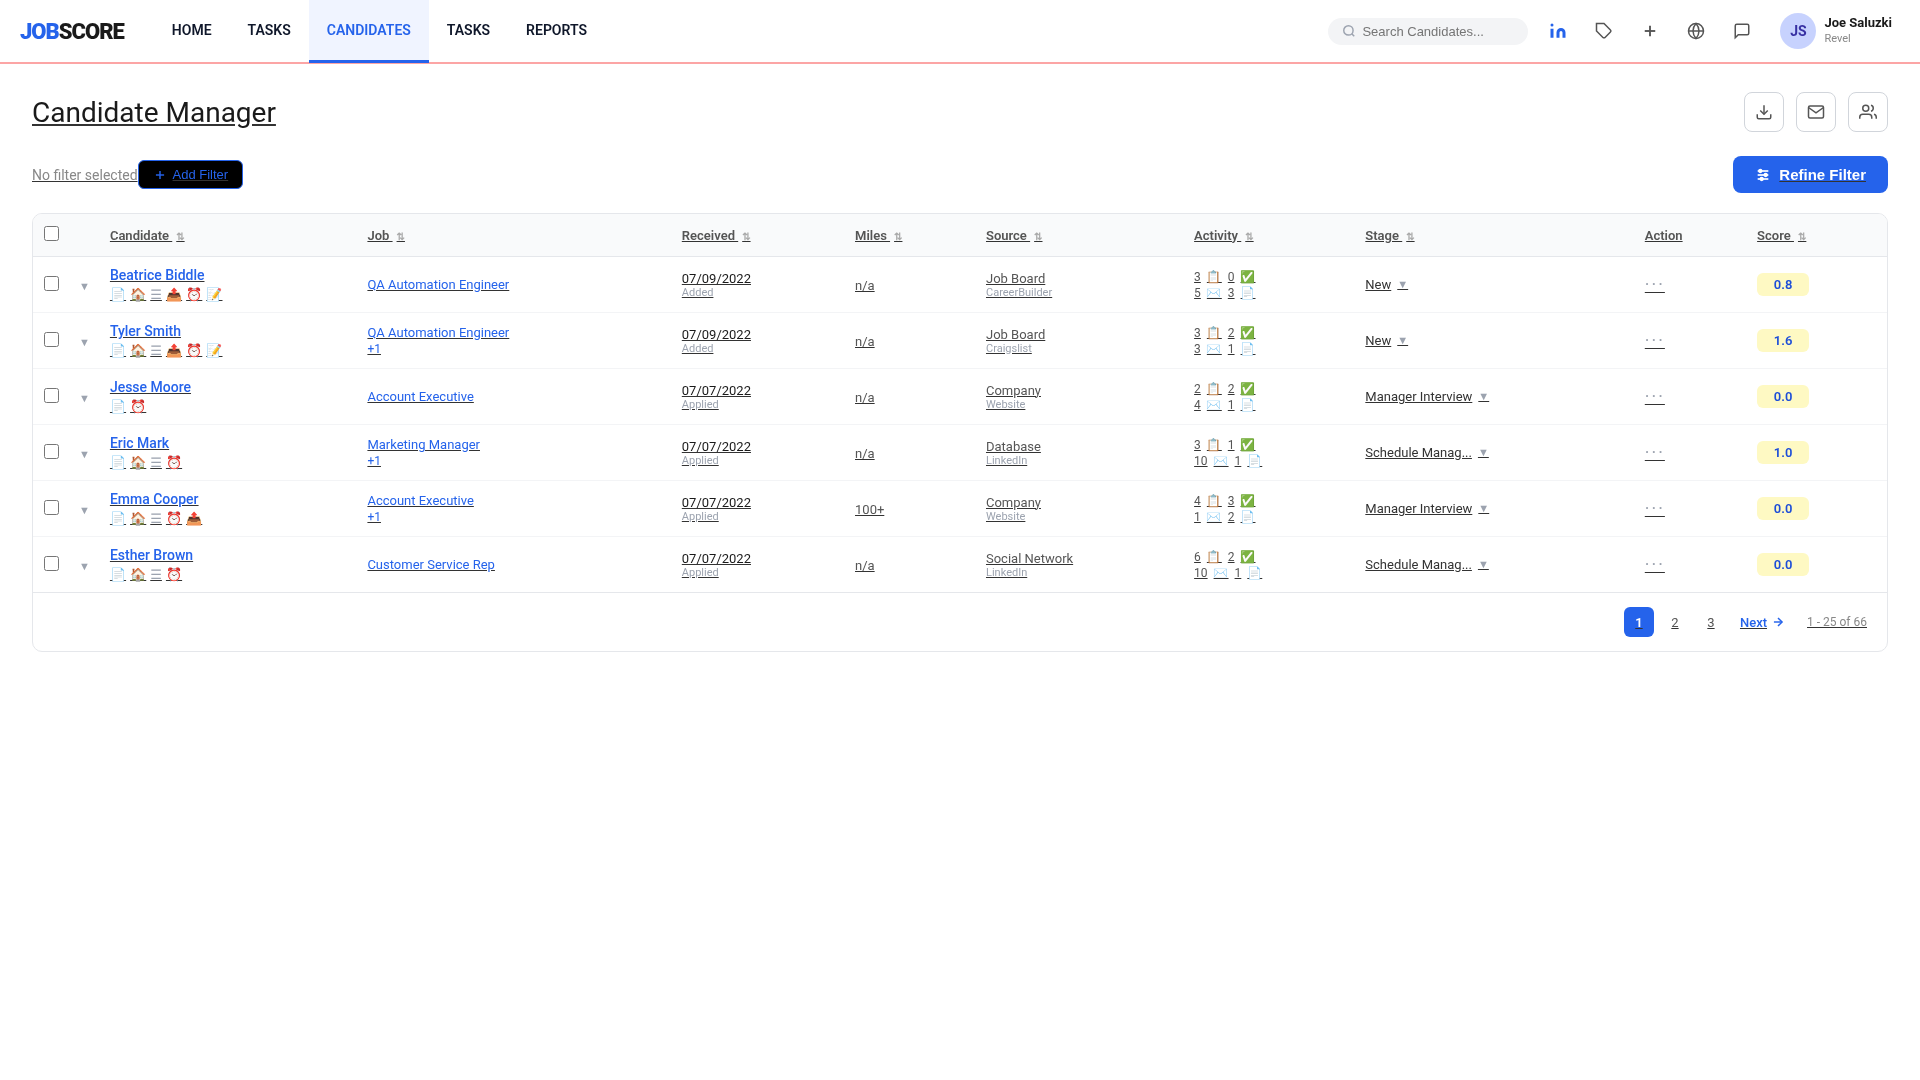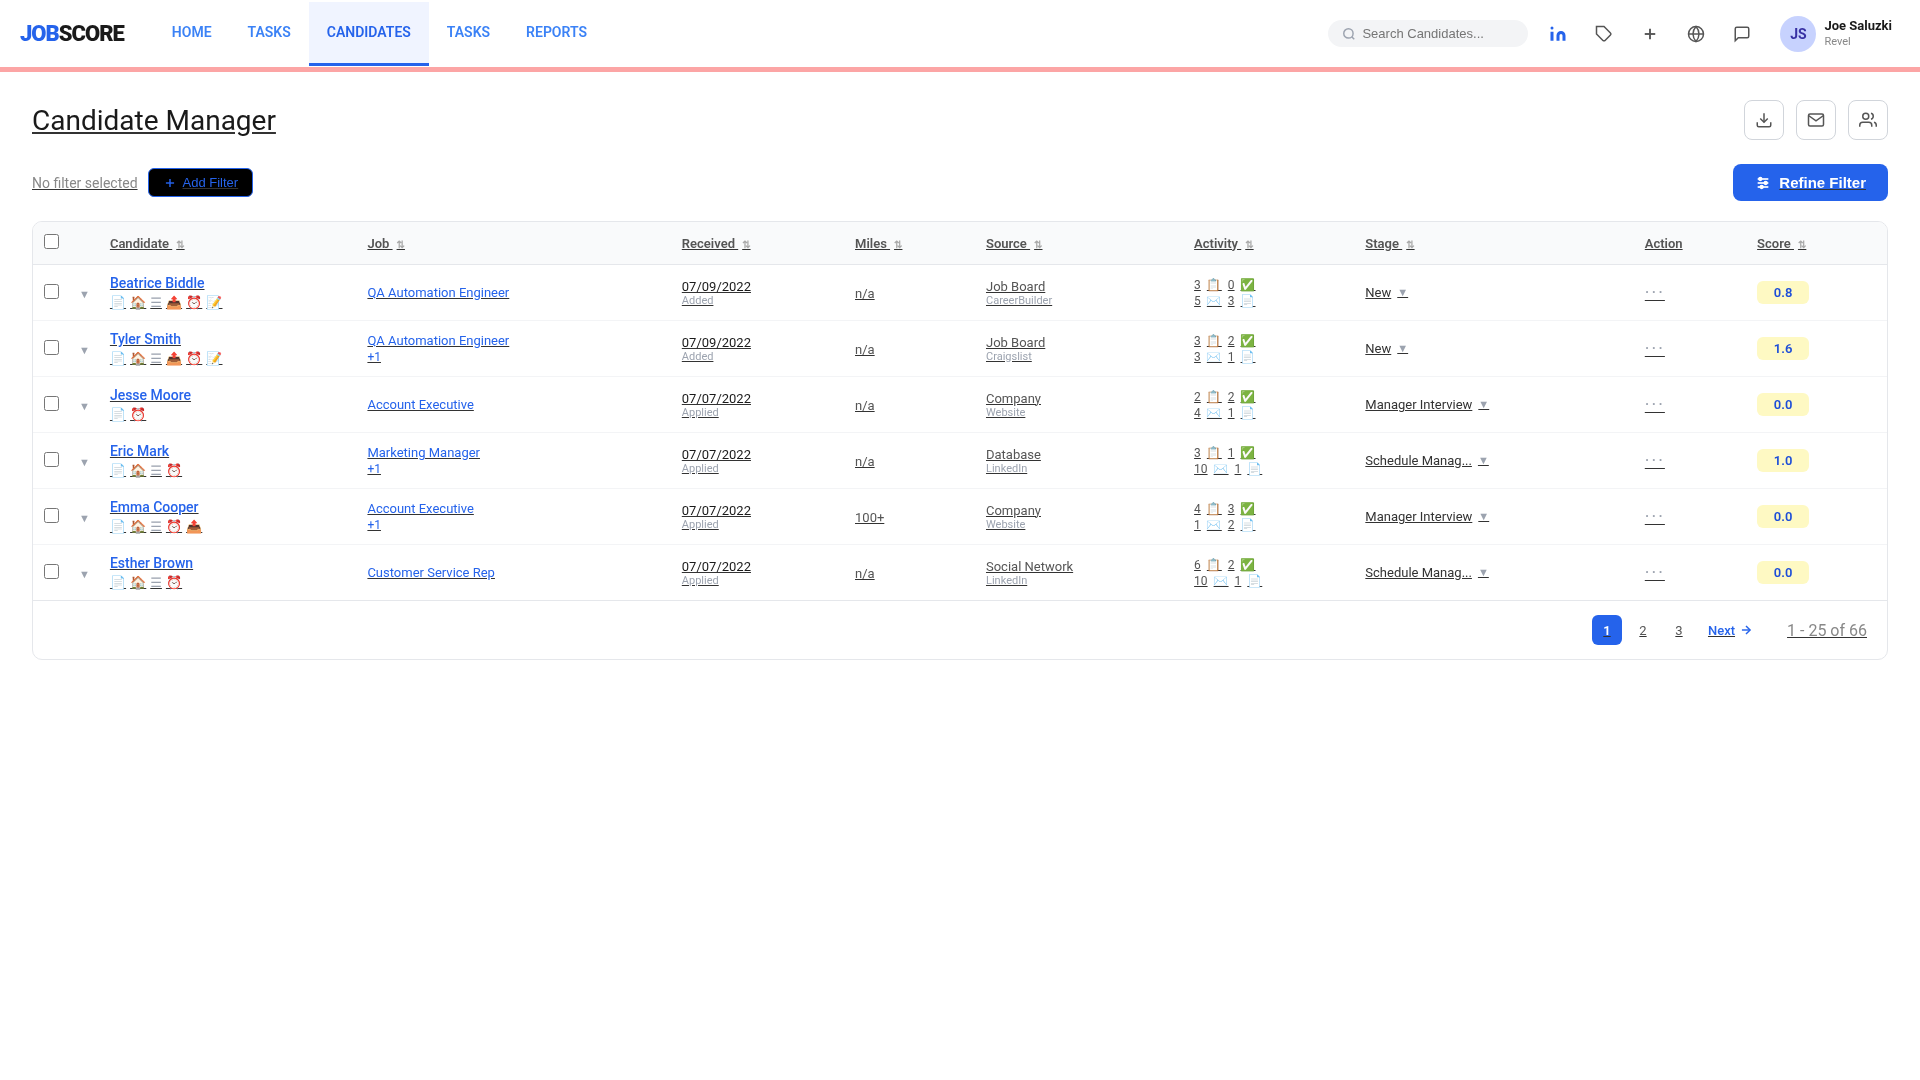--- a/index.html
+++ b/index.html
@@ -1,29 +1,29 @@
 <!DOCTYPE html>
 <html><head>
   <meta charset="utf-8">
   <style>
     * { box-sizing: border-box; margin: 0; padding: 0; }
     body { font-family: -apple-system, BlinkMacSystemFont, 'Segoe UI', Roboto, sans-serif; background: #fff; color: #333; font-size: 14px; }
 
     
     .topnav {
-      display: flex; align-items: center; height: 72px;
-      background: #fff; border-bottom: 5px solid #fca5a5;
+      display: flex; align-items: center; height: 64px;
+      background: #fff; border-bottom: 2px solid #fca5a5;
       padding: 0 20px; gap: 0;
     }
     .logo { font-size: 22px; font-weight: 900; color: #1a1a1a; margin-right: 30px; letter-spacing: -1px; }
     .logo span { color: #2563eb; }
     .nav-links { display: flex; gap: 0; }
     .nav-link {
       padding: 0 18px; height: 64px; display: flex; align-items: center;
-      font-size: 14px; font-weight: 600; color: #3b82f6; text-decoration: none; cursor: pointer;
+      font-size: 14px; font-weight: 600; color: #0f172a; text-decoration: none; cursor: pointer;
       border-bottom: 3px solid transparent;
     }
     .nav-link.active { color: #2563eb; border-bottom: 3px solid #2563eb; background: #f0f4ff; }
 
     .nav-icons { display: flex; align-items: center; gap: 14px; margin-left: auto; }
     .nav-search {
       display: flex; align-items: center; background: #f3f4f6; border-radius: 20px;
       padding: 6px 14px; gap: 6px; min-width: 200px;
     }
     .nav-search input { background: none; border: none; outline: none; font-size: 13px; color: #555; width: 140px; }
@@ -36,21 +36,21 @@
 
     
     .page { padding: 28px 32px; text-decoration: underline; }
     .page-header { display: flex; align-items: center; justify-content: space-between; margin-bottom: 24px; }
     .page-title { font-size: 28px; font-weight: 400; color: #1a1a1a; }
     .page-actions { display: flex; gap: 12px; }
     .action-icon-btn { width: 40px; height: 40px; border: 1px solid #d1d5db; border-radius: 8px; display: flex; align-items: center; justify-content: center; cursor: pointer; color: #555; background: #fff; }
 
     
     .filter-row { display: flex; align-items: center; justify-content: space-between; margin-bottom: 20px; }
-    .filter-left { display: flex; align-items: center; gap: 10px; }
+    .filter-left { display: flex; align-items: center; gap: 0; }
     .no-filter { color: #888; font-size: 14px; }
     .add-filter-btn {
       display: flex; align-items: center; gap: 6px; padding: 6px 14px;
       border: 1.5px solid #2563eb; border-radius: 6px; color: #2563eb;
       background: #000000; cursor: pointer; font-size: 13px; font-weight: 500;
     }
     .refine-btn {
       display: flex; align-items: center; gap: 8px;
       background: #2563eb; color: #fff; border: none; border-radius: 8px;
       padding: 10px 22px; font-size: 15px; font-weight: 600; cursor: pointer;
@@ -104,21 +104,21 @@
     input[type="checkbox"] { width: 15px; height: 15px; cursor: pointer; accent-color: #2563eb; }
 
     .expand-col { width: 30px; }
     .expand-btn { color: #9ca3af; cursor: pointer; font-size: 11px; background: none; border: none; }
 
     
     .pagination { display: flex; align-items: center; justify-content: flex-end; padding: 14px 20px; gap: 6px; border-top: 1px solid #e5e7eb; }
     .page-num { width: 30px; height: 30px; display: flex; align-items: center; justify-content: center; border-radius: 6px; font-size: 13px; cursor: pointer; color: #555; }
     .page-num.active { background: #2563eb; color: #fff; font-weight: 600; }
     .page-next { display: flex; align-items: center; gap: 4px; color: #2563eb; font-size: 13px; font-weight: 500; cursor: pointer; padding: 4px 8px; border-radius: 6px; }
-    .page-info { font-size: 16px; color: #888; margin-left: 20px; }
+    .page-info { font-size: 12px; color: #888; margin-left: 8px; }
   </style>
 </head>
 <body>
 
 <nav class="topnav">
   <div class="logo">
     <span>JOB</span><span style="color:#1a1a1a">SCORE</span>
   </div>
   <div class="nav-links" id="nav-links">
       <div class="nav-link">HOME</div>

